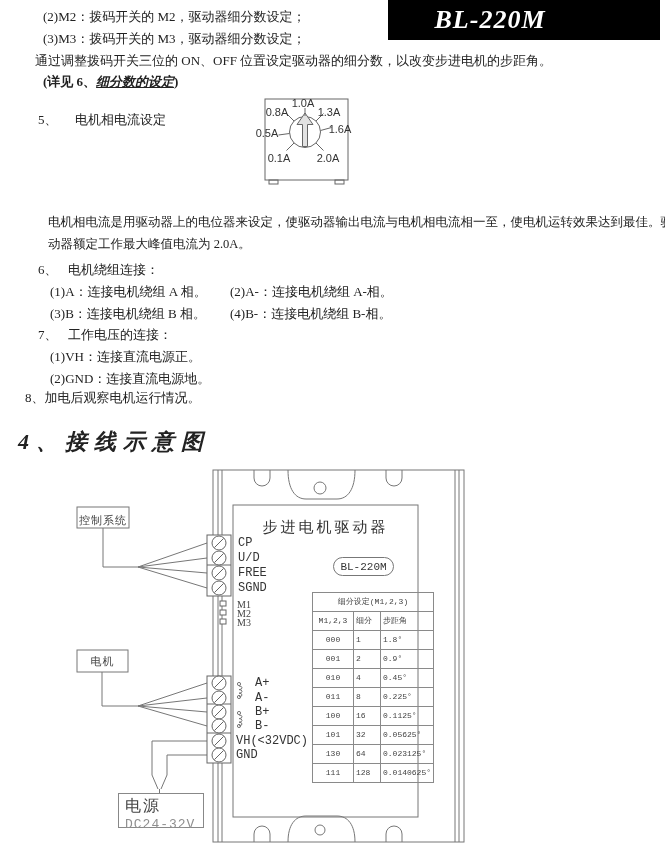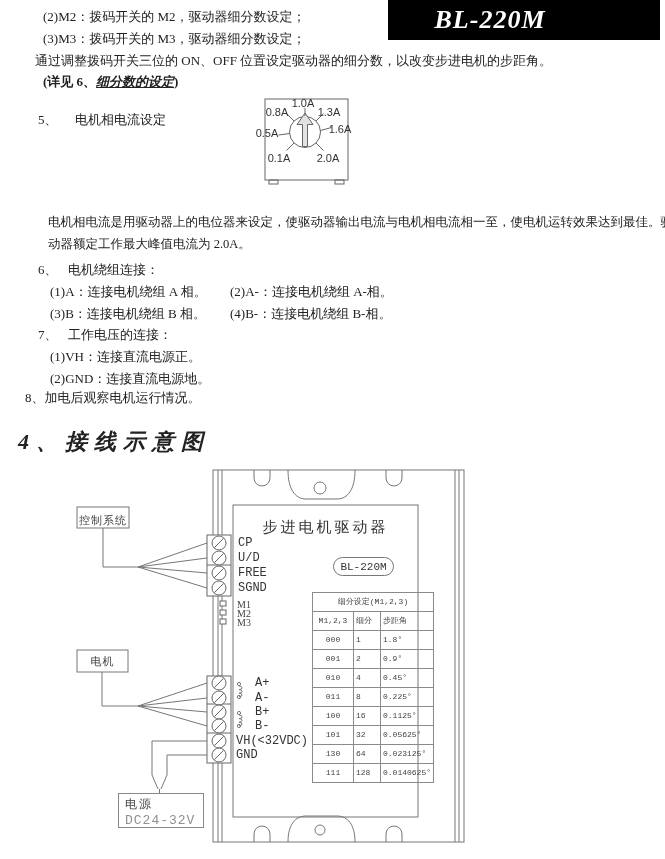--- a/index.html
+++ b/index.html
@@ -32,21 +32,21 @@
            font-family:"Liberation Mono","DejaVu Sans Mono",monospace;font-size:11px;color:#333;}
   table.subdiv{position:absolute;left:312px;top:592px;border-collapse:collapse;
                font-family:"Liberation Mono","DejaVu Sans Mono",monospace;font-size:8px;color:#444;}
   table.subdiv td{border:1px solid #8a8a8a;height:10px;line-height:10px;padding:4px 2px;white-space:nowrap;}
   table.subdiv td.cap{text-align:center;}
   table.subdiv td.c1{width:36px;text-align:center;margin-left:35px;}
   table.subdiv td.c2{width:22px;}
   table.subdiv td.c3{width:34px;}
   .power-box{position:absolute;left:118px;top:793px;width:78px;height:31px;border:1px solid #888;
              padding:2px 0 0 6px;}
-  .power-title{font-size:12px;letter-spacing:2px;color:#444;}
+  .power-title{font-size:16px;letter-spacing:2px;color:#444;}
   .power-val{font-size:13px;color:#8f8f8f;font-family:"Liberation Mono","DejaVu Sans Mono",monospace;letter-spacing:1px;}
 </style>
 </head>
 <body>
 
 <div class="page">
 
   <div class="banner">
     <span>BL-220M</span>
   </div>

